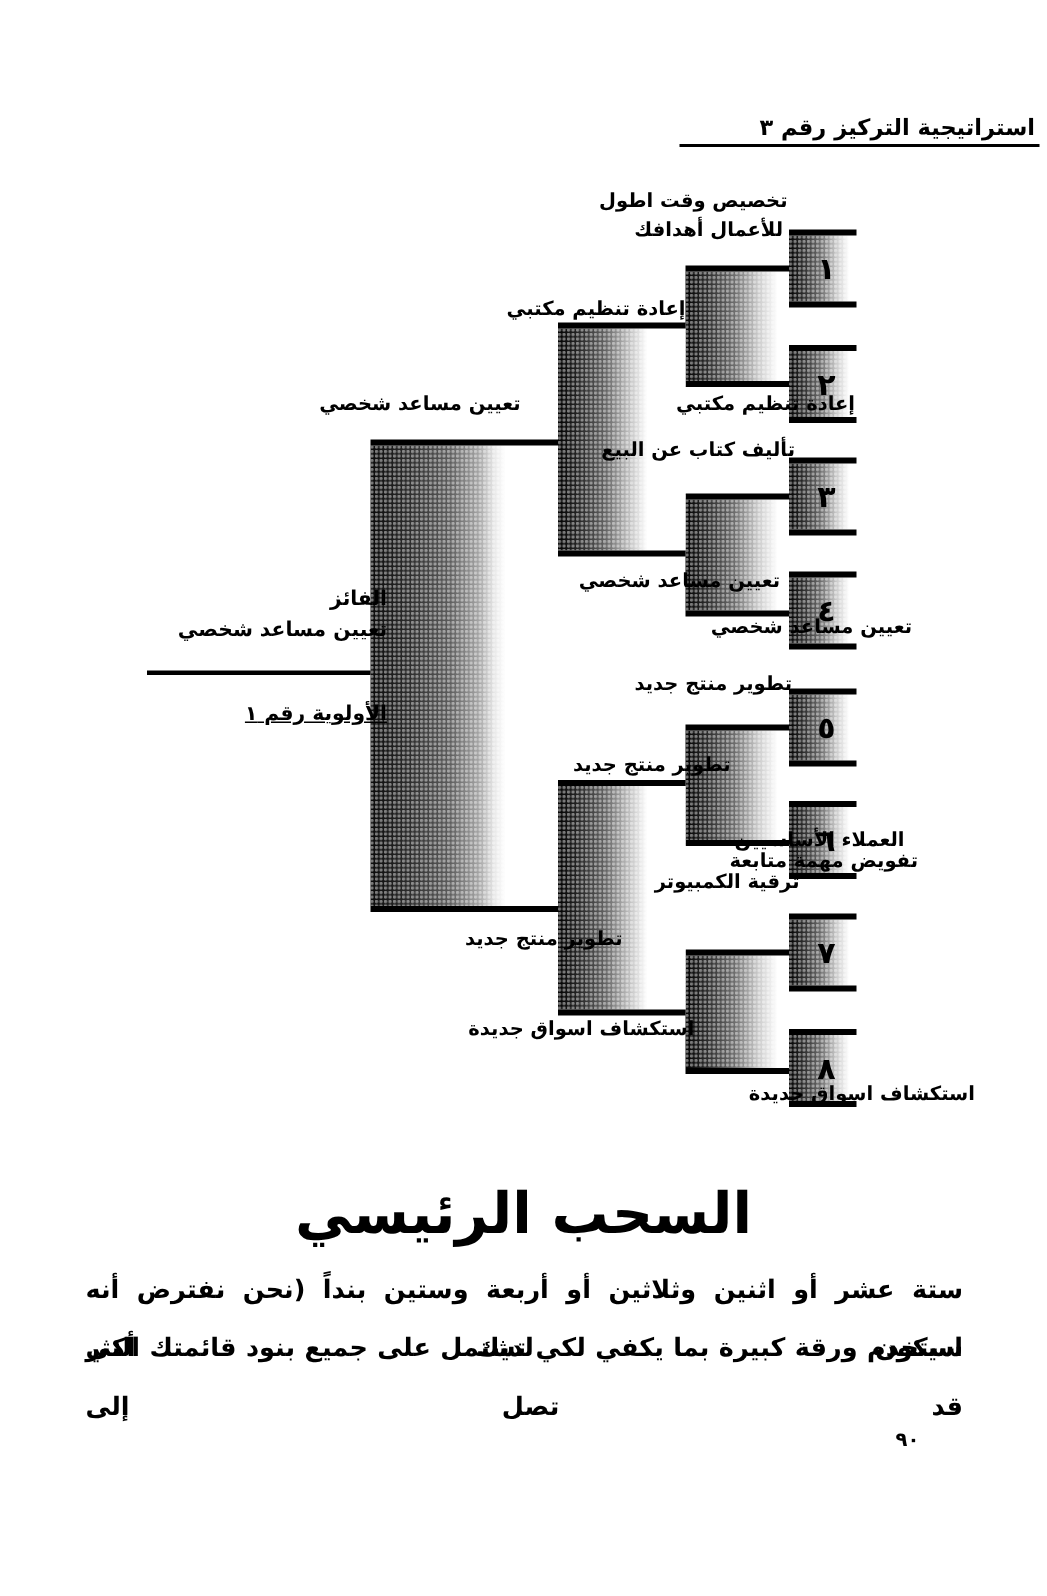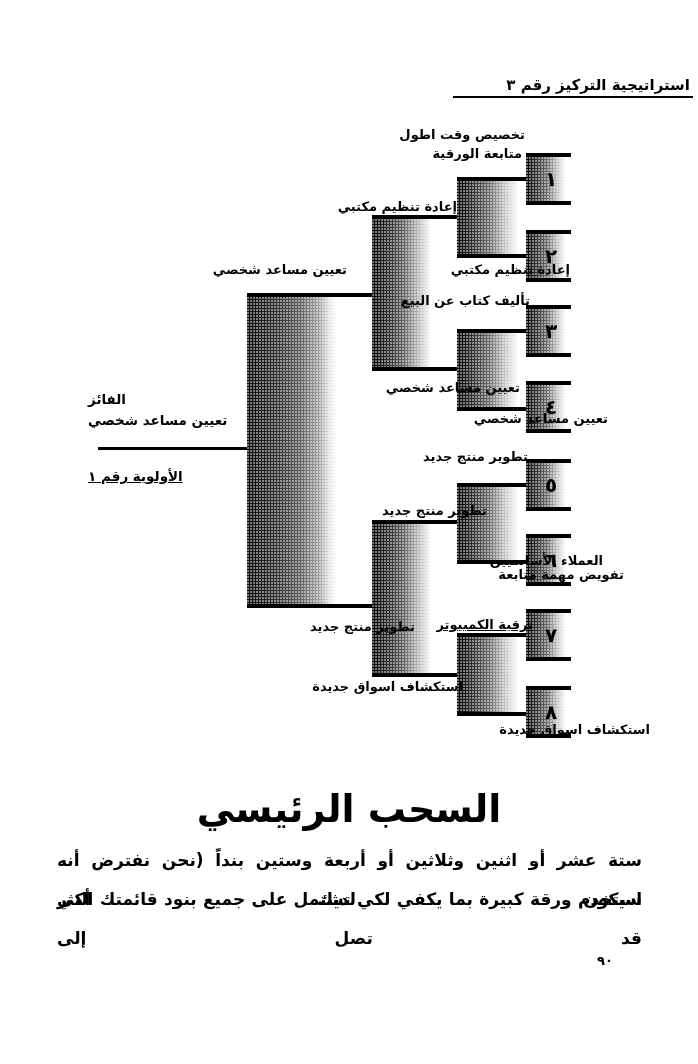--- a/index.html
+++ b/index.html
@@ -35,21 +35,21 @@
   .leafnum{
     position:absolute;font-size:20px;font-weight:bold;width:22px;
     text-align:center;color:#000;
   }
   .lbl{
     position:absolute;font-size:13px;font-weight:bold;direction:rtl;
     white-space:nowrap;text-align:left;line-height:17px;
   }
   .champ{
     position:absolute;font-size:13.5px;font-weight:bold;direction:rtl;
-    text-align:left;white-space:nowrap;
+    text-align:right;white-space:nowrap;
   }
   .wline{position:absolute;background:#000;}
   .heading{
     position:absolute;left:0;width:100%;text-align:center;direction:rtl;
     font-size:38px;font-weight:bold;letter-spacing:-1px;
   }
   .para{position:absolute;direction:rtl;}
   .para .pline{
     height:39px;line-height:39px;font-size:17px;font-weight:bold;
     text-align:justify;text-align-last:justify;
@@ -91,28 +91,28 @@
     <div class="bx" style="left:457px;top:329px;width:69px;height:82px;"></div>
     <div class="bx" style="left:457px;top:483px;width:69px;height:81px;"></div>
     <div class="bx" style="left:457px;top:633px;width:69px;height:83px;"></div>
 
     <div class="bx r3" style="left:372px;top:215px;width:85px;height:156px;"></div>
     <div class="bx r3" style="left:372px;top:520px;width:85px;height:157px;"></div>
 
     <div class="bx gf" style="left:247px;top:293px;width:125px;height:315px;"></div>
 
     <div class="lbl" style="right:173px;top:126px;">تخصيص وقت اطول</div>
-    <div class="lbl" style="right:176px;top:145px;">متابعة الورقية</div>
+    <div class="lbl" style="right:176px;top:145px;">للأعمال أهدافك</div>
     <div class="lbl" style="right:128px;top:261px;">إعادة تنظيم مكتبي</div>
     <div class="lbl" style="right:168px;top:292px;">تأليف كتاب عن البيع</div>
     <div class="lbl" style="right:90px;top:410px;">تعيين مساعد شخصي</div>
     <div class="lbl" style="right:170px;top:448px;">تطوير منتج جديد</div>
-    <div class="lbl" style="right:74px;top:566px;">تفويض مهمة متابعة</div>
+    <div class="lbl" style="right:86px;top:566px;">تفويض مهمة متابعة</div>
     <div class="lbl" style="right:95px;top:552px;">العملاء الأساسيين</div>
-    <div class="lbl" style="right:165px;top:616px;text-decoration:underline;">ترقية الكمبيوتر</div>
+    <div class="lbl" style="right:165px;top:580px;">ترقية الكمبيوتر</div>
     <div class="lbl" style="right:48px;top:721px;">استكشاف اسواق جديدة</div>
 
     <div class="lbl" style="right:241px;top:198px;">إعادة تنظيم مكتبي</div>
     <div class="lbl" style="right:178px;top:379px;">تعيين مساعد شخصي</div>
     <div class="lbl" style="right:211px;top:502px;">تطوير منتج جديد</div>
     <div class="lbl" style="right:235px;top:678px;">استكشاف اسواق جديدة</div>
 
     <div class="lbl" style="right:351px;top:261px;">تعيين مساعد شخصي</div>
     <div class="lbl" style="right:283px;top:618px;">تطوير منتج جديد</div>
 

